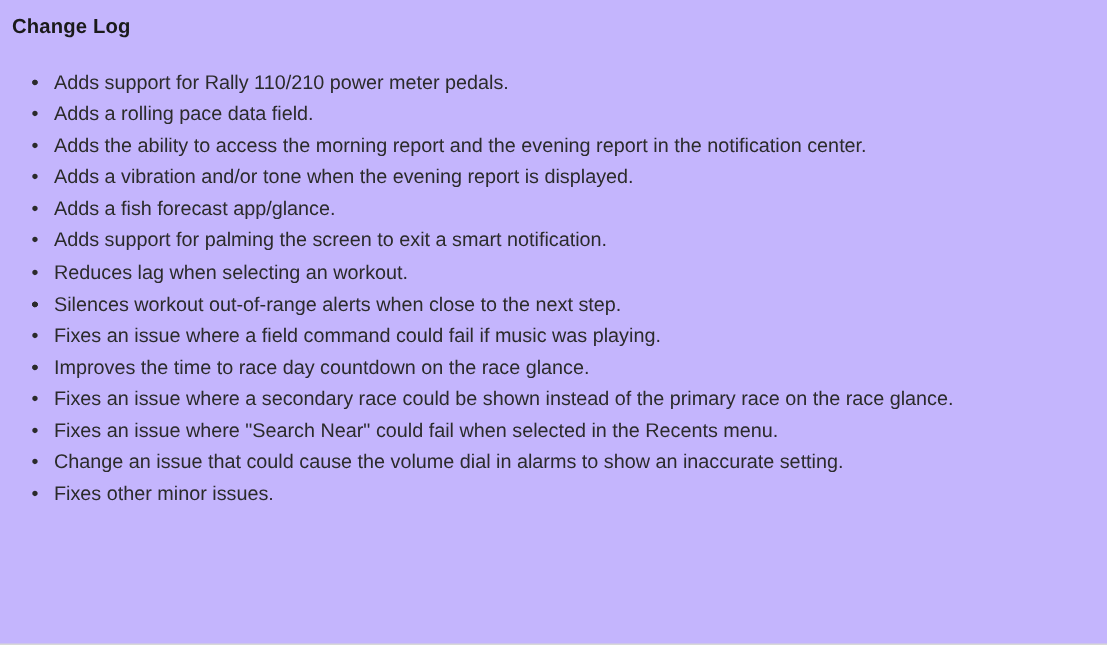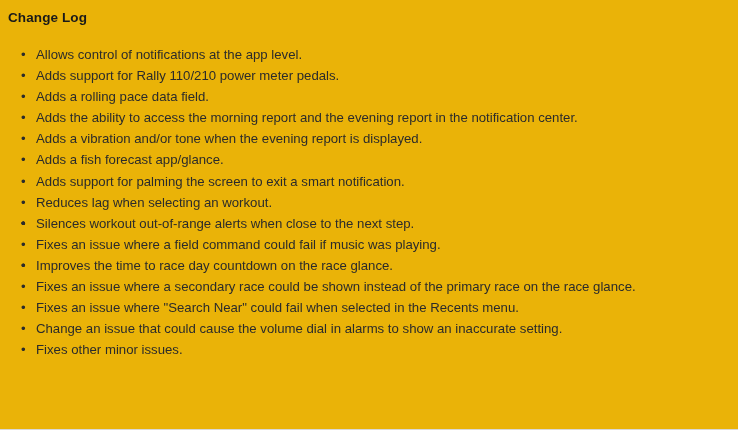--- a/index.html
+++ b/index.html
@@ -12,21 +12,21 @@
     background: #ffffff;
     font-family: "Liberation Sans", sans-serif;
     color: #222222;
     overflow: hidden;
   }
   .page {
     position: relative;
     width: 738px;
     height: 430px;
     box-sizing: border-box;
-    background: #eab308;
+    background: #c4b5fd;
   }
   .title {
     position: absolute;
     top: 10px;
     left: 8px;
     font-size: 13.5px;
     font-weight: bold;
     color: #1a1a1a;
     letter-spacing: 0.1px;
   }
@@ -65,21 +65,21 @@
   }
 </style>
 </head>
 <body>
 
 <div class="page">
 
   <div class="title">Change Log</div>
 
   <ul class="changelog-list">
-      <li class="changelog-item"><span class="bullet">•</span><span class="item-text">Allows control of notifications at the app level.</span></li>
+      <li class="changelog-item"><span class="bullet">•</span></li>
       <li class="changelog-item"><span class="bullet">•</span><span class="item-text">Adds support for Rally 110/210 power meter pedals.</span></li>
       <li class="changelog-item"><span class="bullet">•</span><span class="item-text">Adds a rolling pace data field.</span></li>
       <li class="changelog-item"><span class="bullet">•</span><span class="item-text">Adds the ability to access the morning report and the evening report in the notification center.</span></li>
       <li class="changelog-item"><span class="bullet">•</span><span class="item-text">Adds a vibration and/or tone when the evening report is displayed.</span></li>
       <li class="changelog-item"><span class="bullet">•</span><span class="item-text">Adds a fish forecast app/glance.</span></li>
       <li class="changelog-item"><span class="bullet">•</span><span class="item-text">Adds support for palming the screen to exit a smart notification.</span></li>
       <li class="changelog-item"><span class="bullet">•</span><span class="item-text">Reduces lag when selecting an workout.</span></li>
       <li class="changelog-item"><span class="bullet">•</span></li>
       <li class="changelog-item"><span class="bullet">•</span></li>
       <li class="changelog-item"><span class="bullet">•</span></li>

